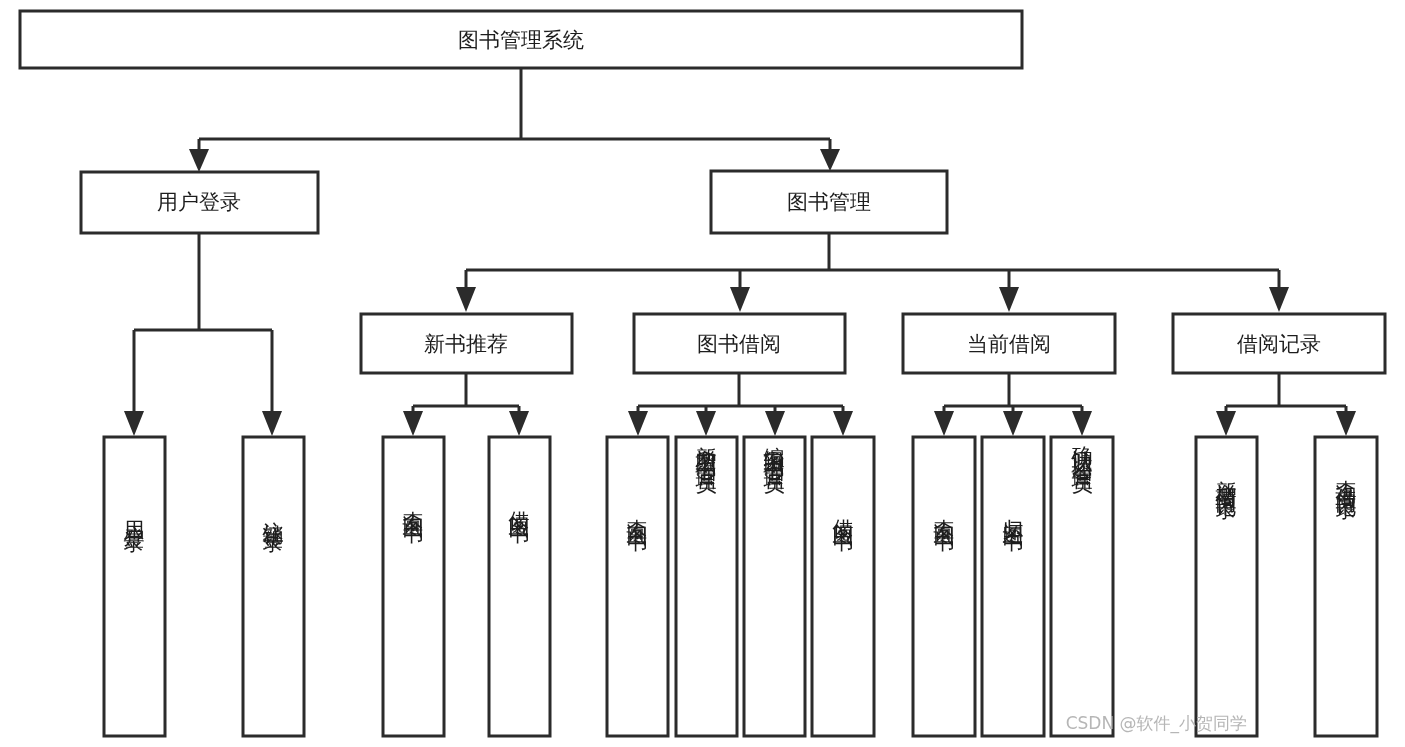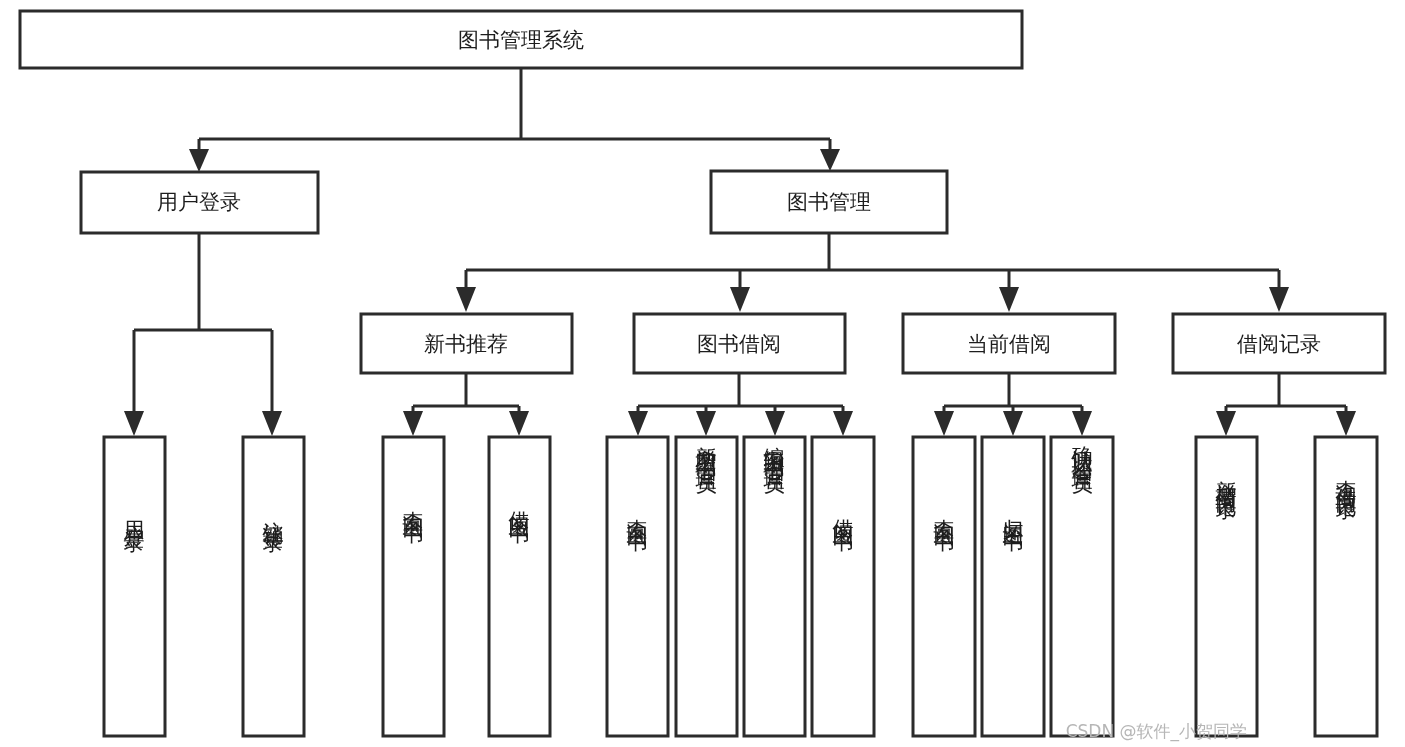--- a/index.html
+++ b/index.html
@@ -53,21 +53,21 @@
   .label-v {
     font-size: 21px;
     writing-mode: vertical-rl;
     text-orientation: upright;
     letter-spacing: 4px;
     dominant-baseline: auto;
   }
   .watermark {
     position: absolute;
     right: 8px;
-    bottom: 4px;
+    bottom: 12px;
     font-family: "DejaVu Sans", "Liberation Sans", sans-serif;
     font-size: 17px;
     color: #b6b6b6;
     white-space: nowrap;
     user-select: none;
   }
 </style>
 </head>
 <body>
 

